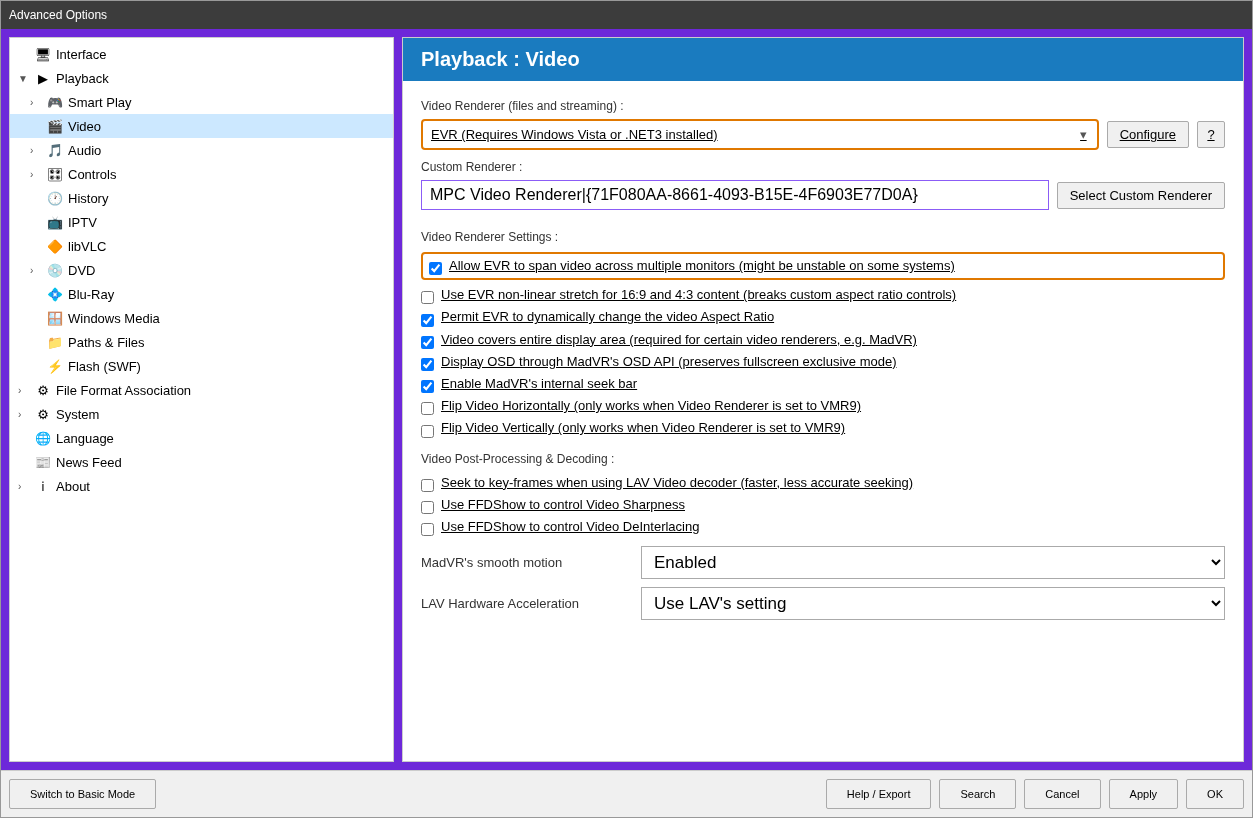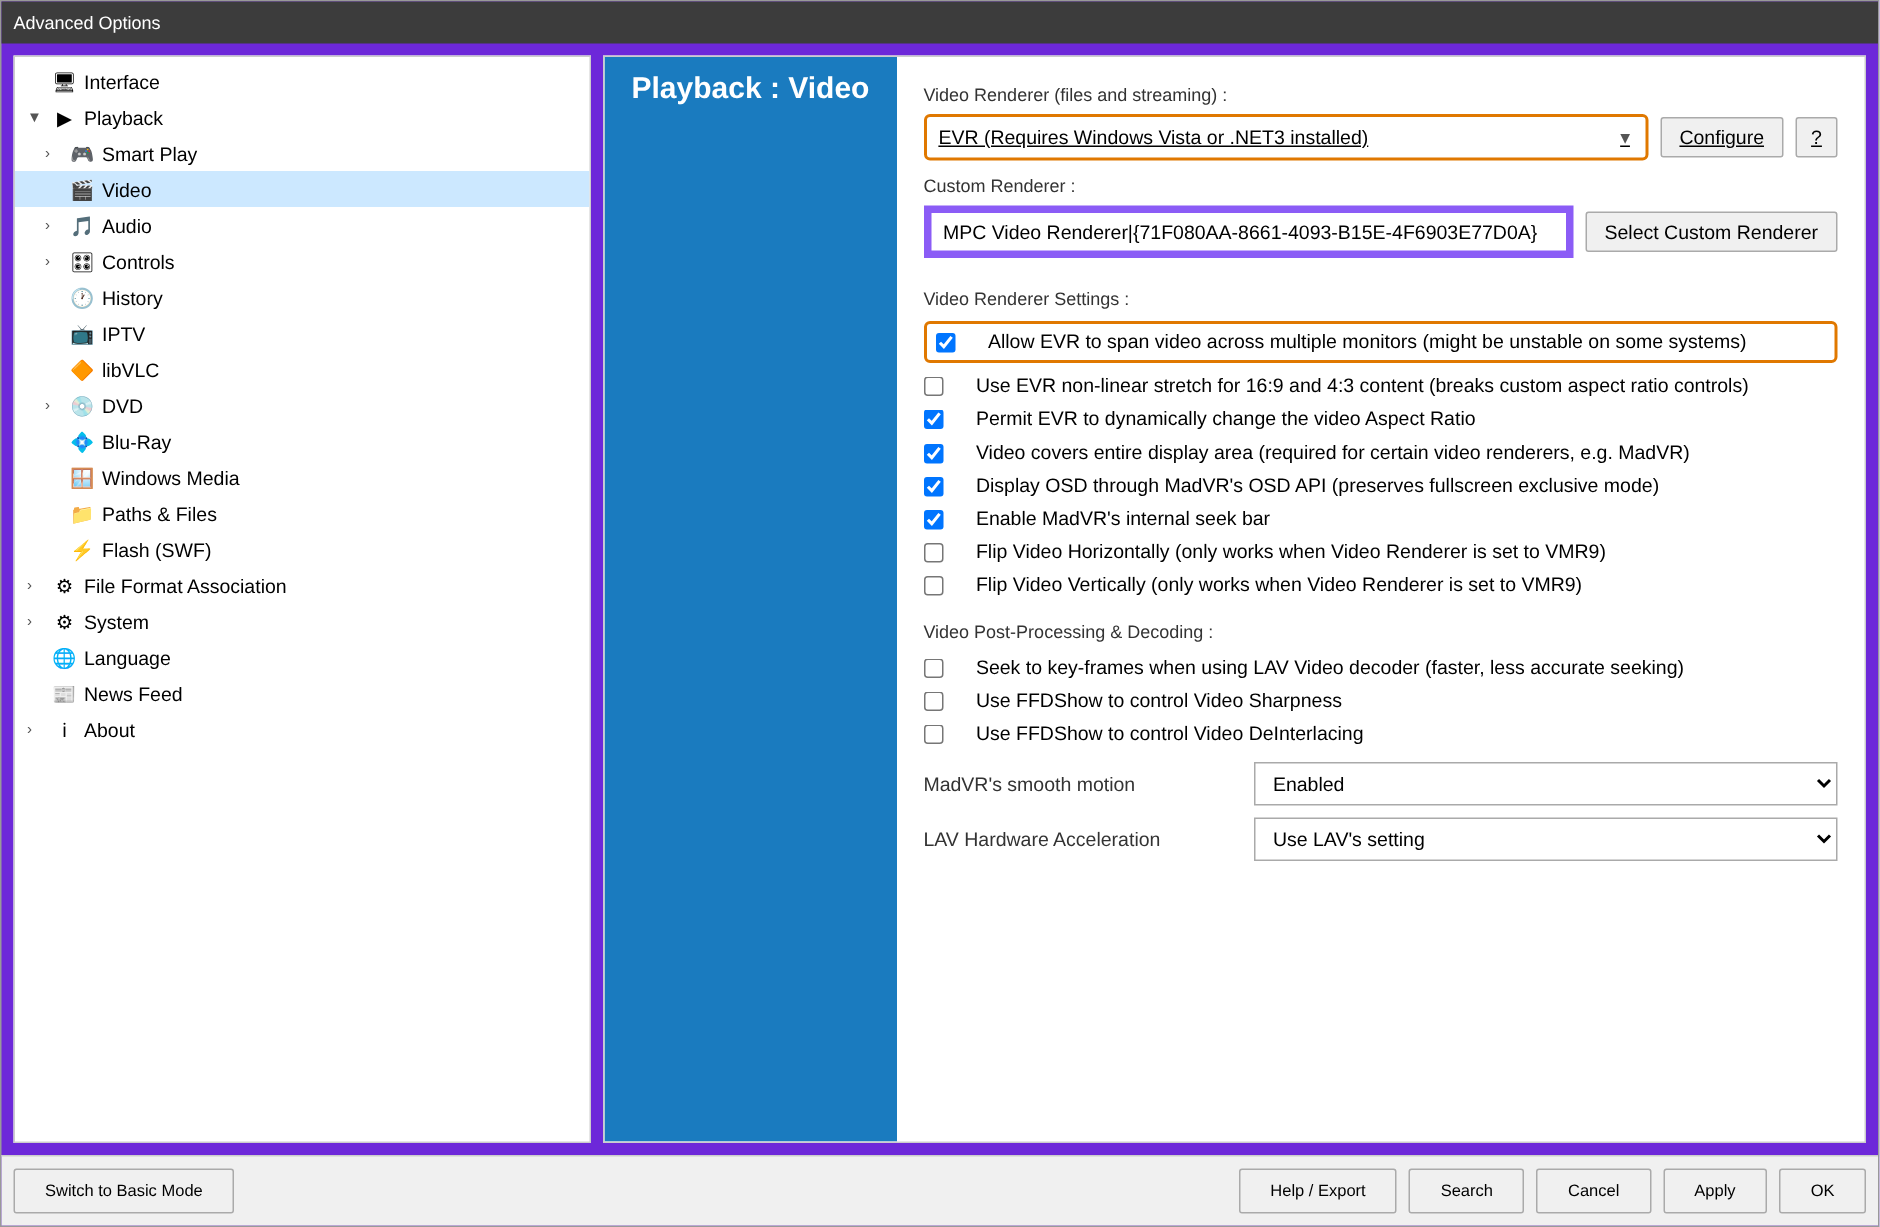--- a/index.html
+++ b/index.html
@@ -71,20 +71,21 @@
     }
     .tree-item .label { font-size: 13px; }
     .tree-indent-1 { padding-left: 20px; }
 
     
     .right-panel {
       flex: 1;
       background: #fff;
       border: 1px solid #ccc;
       display: flex;
+      flex-direction: column;
       overflow: hidden;
     }
     .panel-header {
       background: #1a7bbf;
       color: #fff;
       padding: 10px 18px;
       font-size: 20px;
       font-weight: bold;
     }
     .panel-body {
@@ -129,37 +130,38 @@
     .btn-small { padding: 5px 8px; min-width: 28px; }
     .custom-renderer-row {
       display: flex;
       align-items: center;
       gap: 8px;
       margin-bottom: 12px;
     }
     .custom-renderer-input {
       flex: 1;
       padding: 5px 8px;
-      border: 5px solid #8b5cf6;
-      font-size: 13px;
+      border: 1px solid #8b5cf6;
+      font-size: 16px;
       background: #fff;
     }
     .settings-section {
       margin-top: 20px;
     }
     .settings-title {
       font-size: 12px;
       color: #333;
       margin-bottom: 8px;
     }
     .checkbox-row {
       display: flex;
-      align-items: center;
+      align-items: flex-end;
       margin-bottom: 4px;
-      gap: 22px;
+      gap: 7px;
+      text-decoration: underline;
     }
     .checkbox-row.highlighted {
       border: 2px solid #e07800;
       border-radius: 4px;
       padding: 3px 6px;
       margin-bottom: 6px;
     }
     .checkbox-row input[type="checkbox"] {
       margin-top: 1px;
       cursor: pointer;
@@ -174,21 +176,21 @@
     }
     .dropdown-label {
       width: 220px;
       font-size: 13px;
       color: #333;
     }
     .dropdown-select {
       flex: 1;
       padding: 5px 8px;
       border: 1px solid #aaa;
-      font-size: 13px;
+      font-size: 17px;
       background: #fff;
       cursor: pointer;
     }
     
     .footer {
       display: flex;
       align-items: center;
       padding: 8px;
       gap: 8px;
       border-top: 1px solid #ccc;

